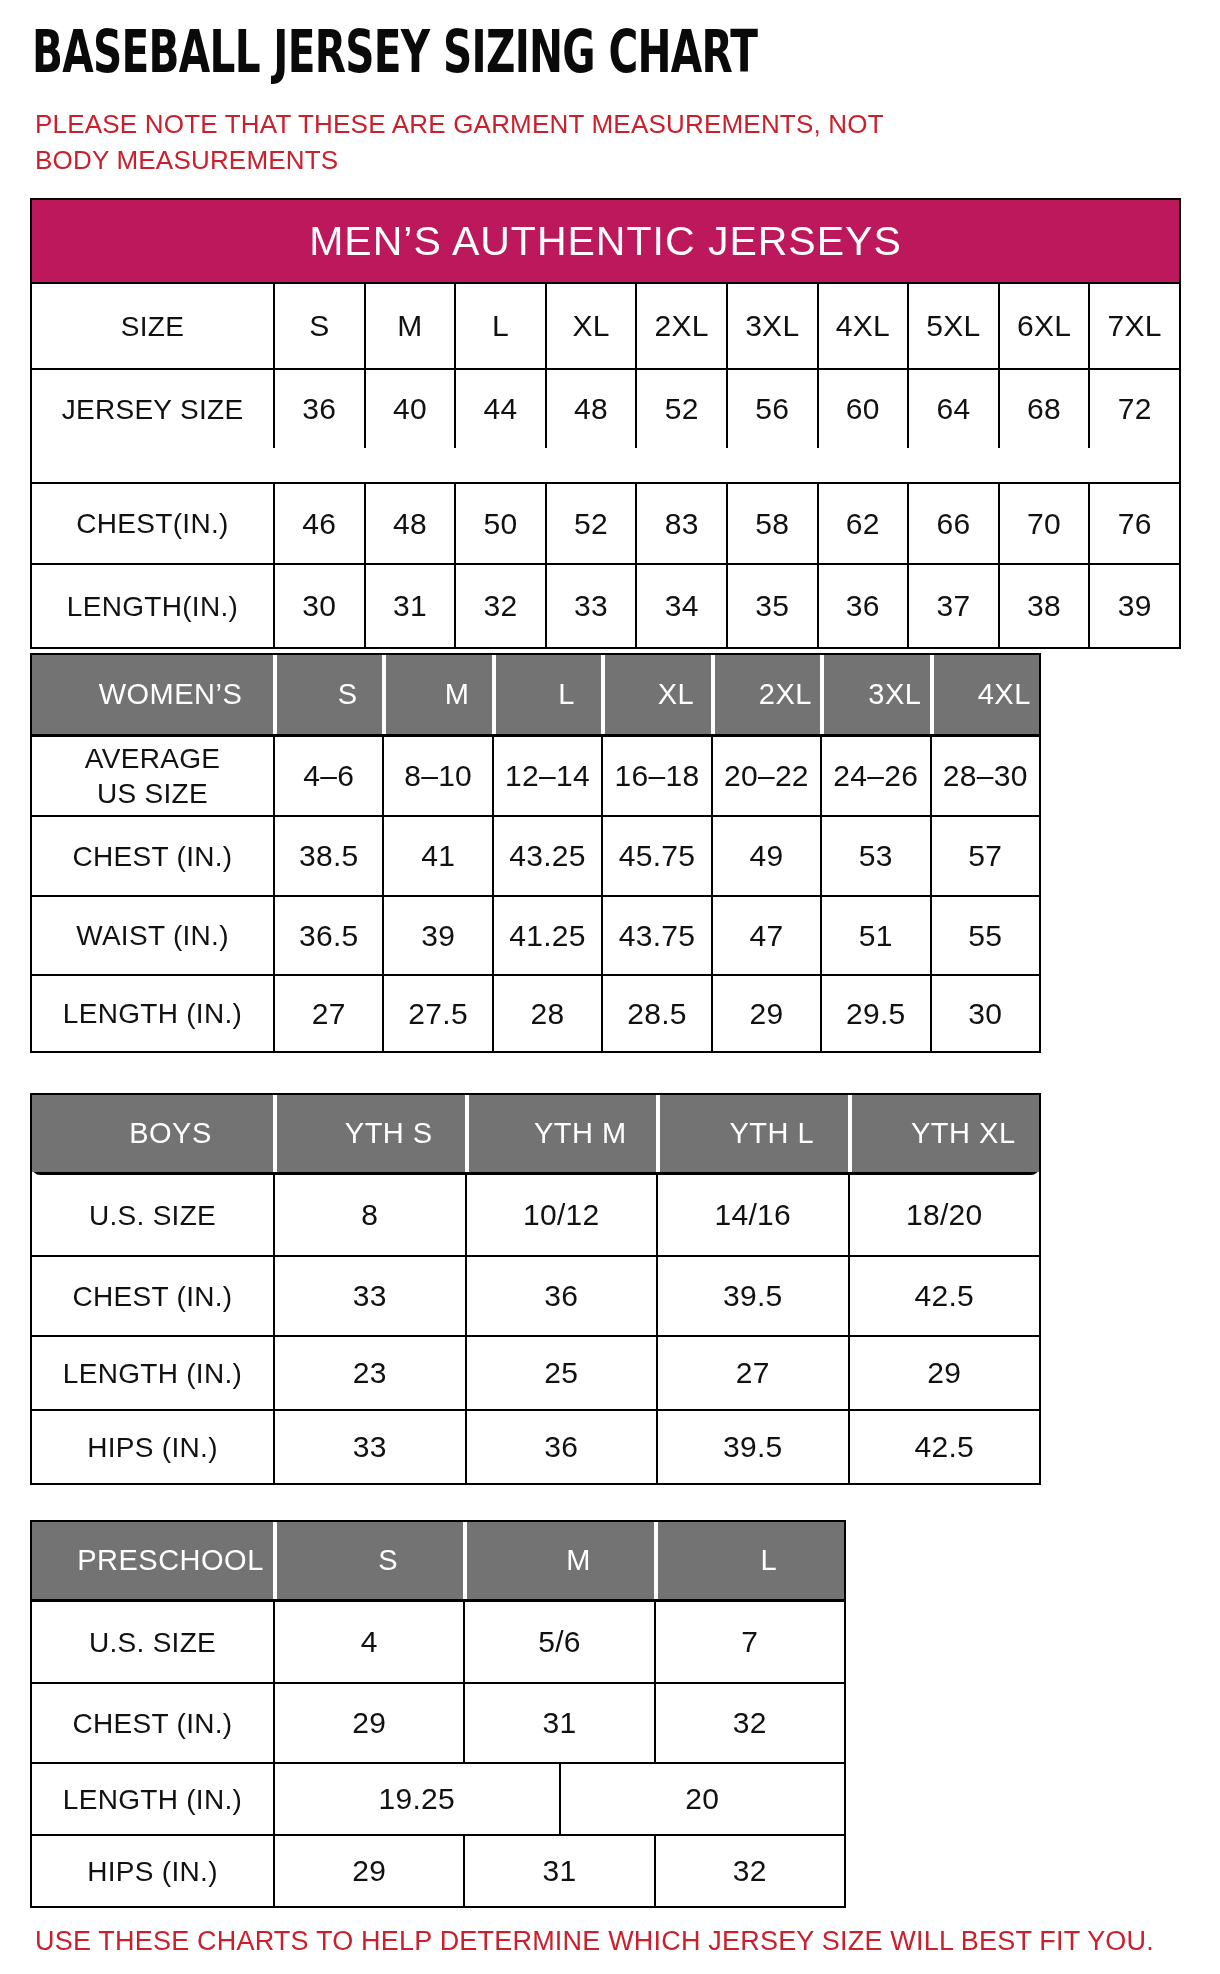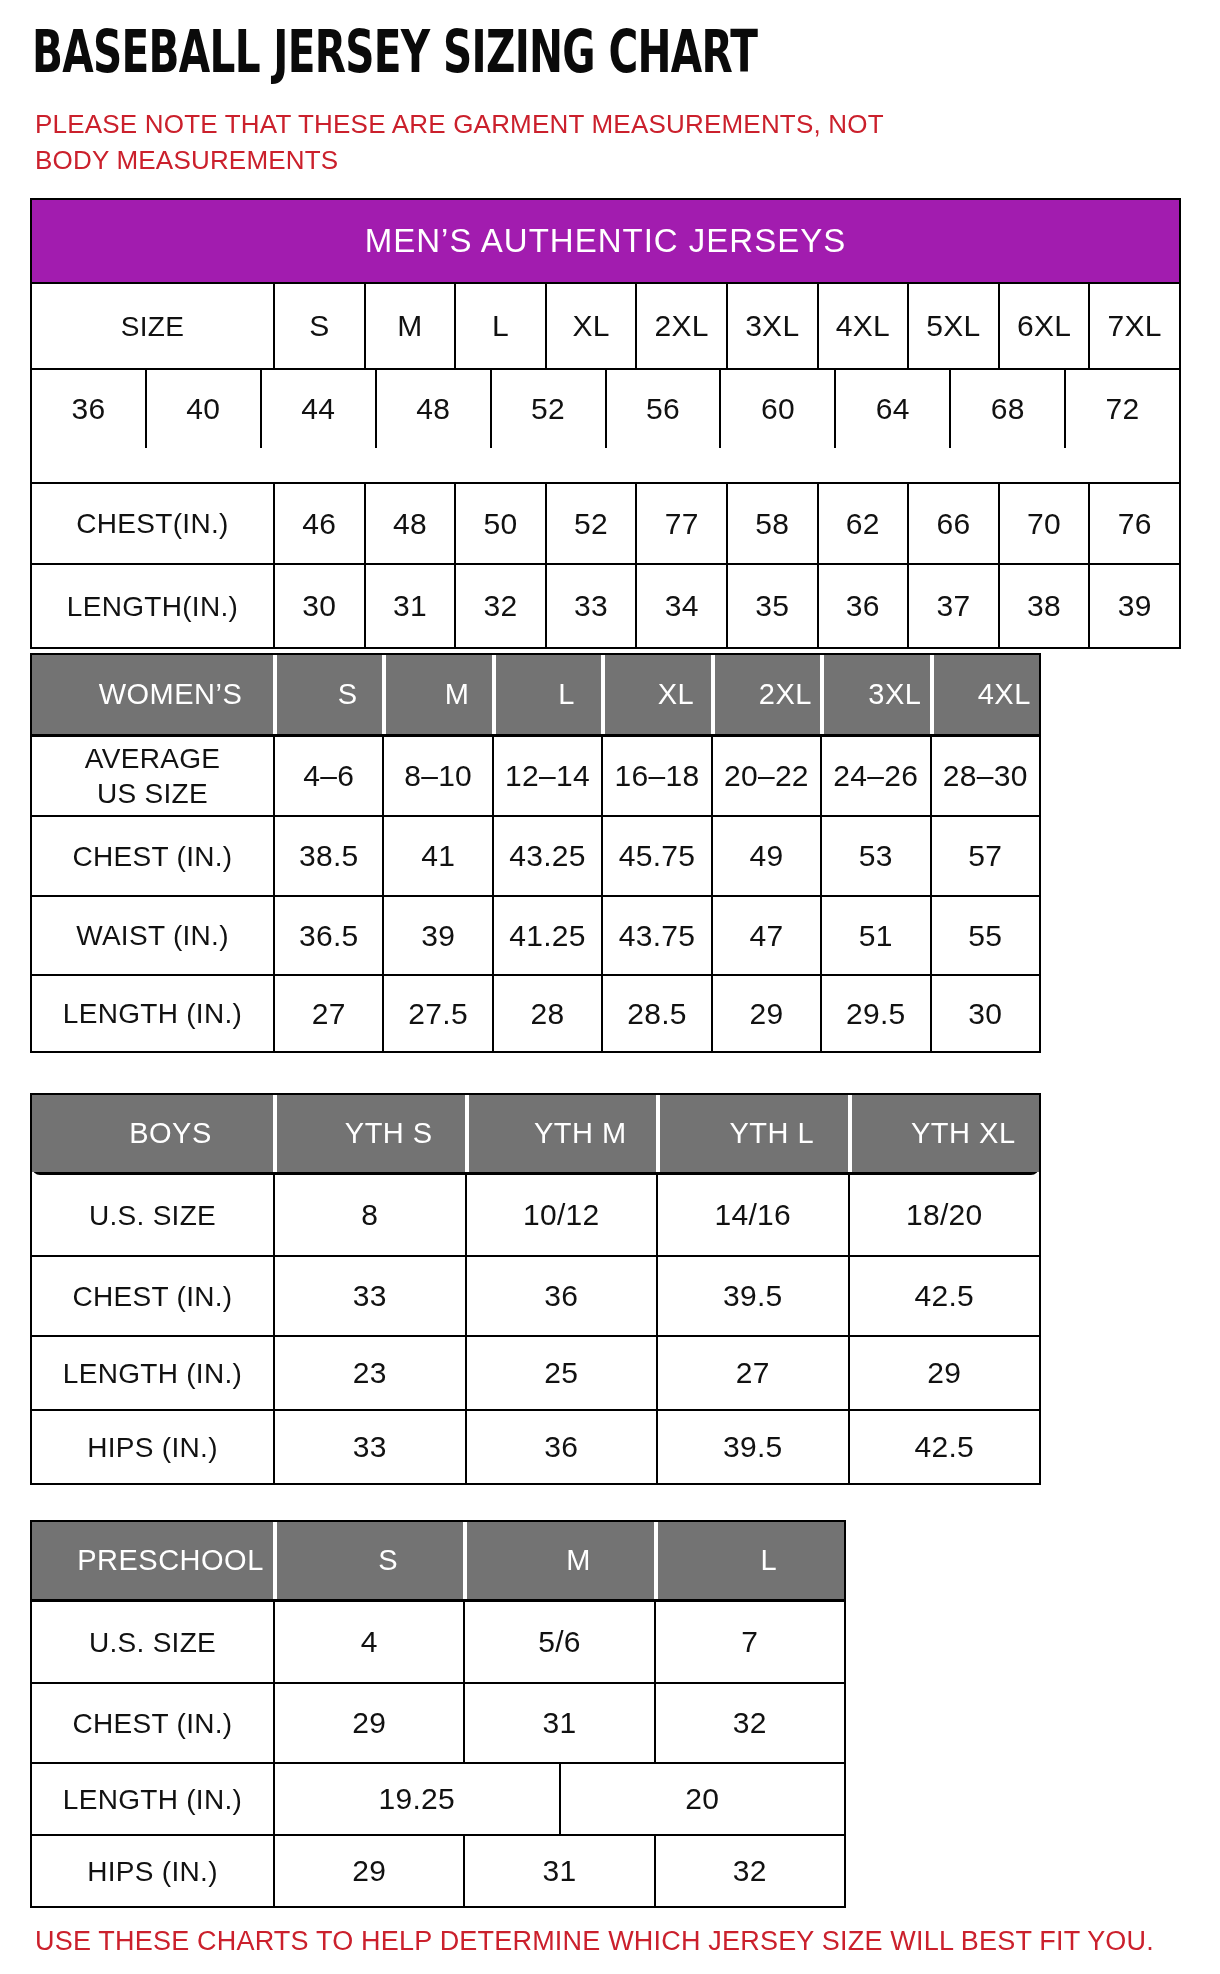--- a/index.html
+++ b/index.html
@@ -53,26 +53,26 @@
     letter-spacing: 0.2px;
   }
 
   
   .size-table {
     position: absolute;
     border: 2px solid #000;
     background: #fff;
   }
   .banner {
-    background: #a21caf;
+    background: #be185d;
     color: #fff;
     display: flex;
     align-items: center;
     justify-content: center;
-    font-size: 33px;
+    font-size: 41px;
     letter-spacing: 1px;
     border-bottom: 2px solid #000;
   }
   .thead {
     display: flex;
     background: #fff;
     border-bottom: 3px solid #000;
   }
   .hcell {
     flex: 1 1 0;
@@ -156,38 +156,39 @@
           <div class="cell">L</div>
           <div class="cell">XL</div>
           <div class="cell">2XL</div>
           <div class="cell">3XL</div>
           <div class="cell">4XL</div>
           <div class="cell">5XL</div>
           <div class="cell">6XL</div>
           <div class="cell">7XL</div>
         </div>
         <div class="trow">
+          <div class="cell label">JERSEY SIZE</div>
           <div class="cell">36</div>
           <div class="cell">40</div>
           <div class="cell">44</div>
           <div class="cell">48</div>
           <div class="cell">52</div>
           <div class="cell">56</div>
           <div class="cell">60</div>
           <div class="cell">64</div>
           <div class="cell">68</div>
           <div class="cell">72</div>
         </div>
         <div class="trow">
           <div class="cell label">CHEST(IN.)</div>
           <div class="cell">46</div>
           <div class="cell">48</div>
           <div class="cell">50</div>
           <div class="cell">52</div>
-          <div class="cell">77</div>
+          <div class="cell">83</div>
           <div class="cell">58</div>
           <div class="cell">62</div>
           <div class="cell">66</div>
           <div class="cell">70</div>
           <div class="cell">76</div>
         </div>
         <div class="trow">
           <div class="cell label">LENGTH(IN.)</div>
           <div class="cell">30</div>
           <div class="cell">31</div>

